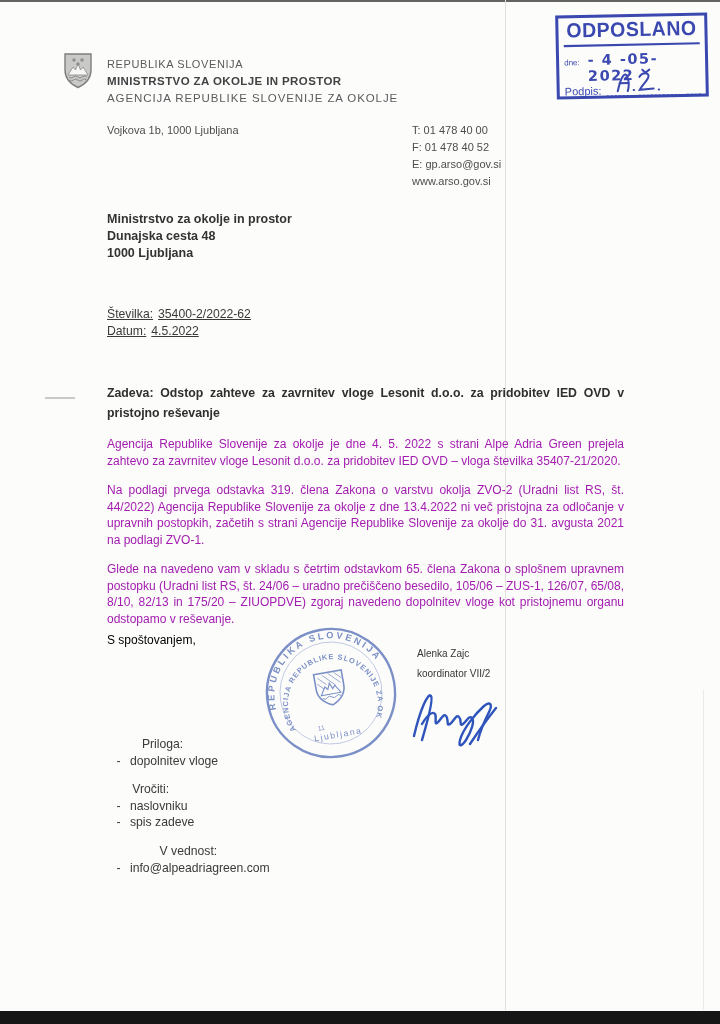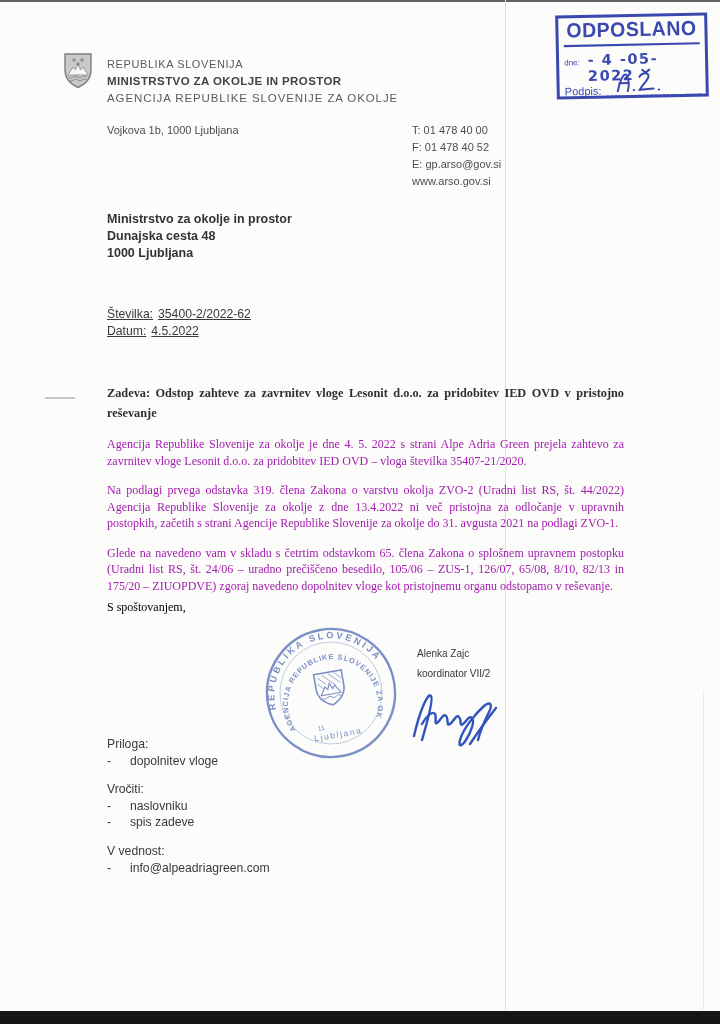--- a/index.html
+++ b/index.html
@@ -42,35 +42,35 @@
   .sent-sign-label{padding-bottom:1px;}
   .sent-sign-dots{flex:1;border-bottom:2px dotted #3a48b0;margin-left:2px;height:12px;}
   .sent-initials{position:absolute;left:48px;top:-16px;}
 
   
   .recipient{position:absolute;left:107px;top:211px;font-size:12.5px;font-weight:700;line-height:17px;color:#333;}
   .reference{position:absolute;left:107px;top:306px;font-size:12.2px;line-height:17px;color:#3a3a3a;text-decoration:underline;}
   .ref-val{margin-left:5px;}
 
   
-  .body-block{position:absolute;left:107px;top:383px;width:517px;font-family:Liberation Serif, serif;}
+  .body-block{position:absolute;left:107px;top:383px;width:517px;}
   .subject{font-size:12.3px;font-weight:700;line-height:20px;text-align:justify;color:#2f2f2f;margin:0;}
   .para{font-size:12px;line-height:16.5px;text-align:justify;margin:13px 0 0 0;color:#a21caf;}
   .para:first-of-type{margin-top:12px;}
   .closing{font-size:12px;margin-top:6px;color:#000000;}
 
   
   .round-stamp{position:absolute;left:262px;top:624px;width:138px;height:138px;transform:rotate(-10deg);opacity:.92;}
 
   
   .signer{position:absolute;left:417px;top:644px;font-size:10px;line-height:20px;color:#363636;}
   .signature{position:absolute;left:408px;top:684px;}
 
   
-  .section{position:absolute;left:107px;font-size:12.2px;line-height:16.5px;color:#3a3a3a;}
+  .section{position:absolute;left:107px;font-size:12.2px;line-height:16.5px;color:#3a3a3a;text-align:center;}
   .sec-priloga{top:736px;}
   .sec-vrociti{top:781px;}
   .sec-vednost{top:843px;}
   .li{display:flex;}
   .li .dash{width:23px;}
 </style>
 </head>
 <body>
 
 <div class="page">

